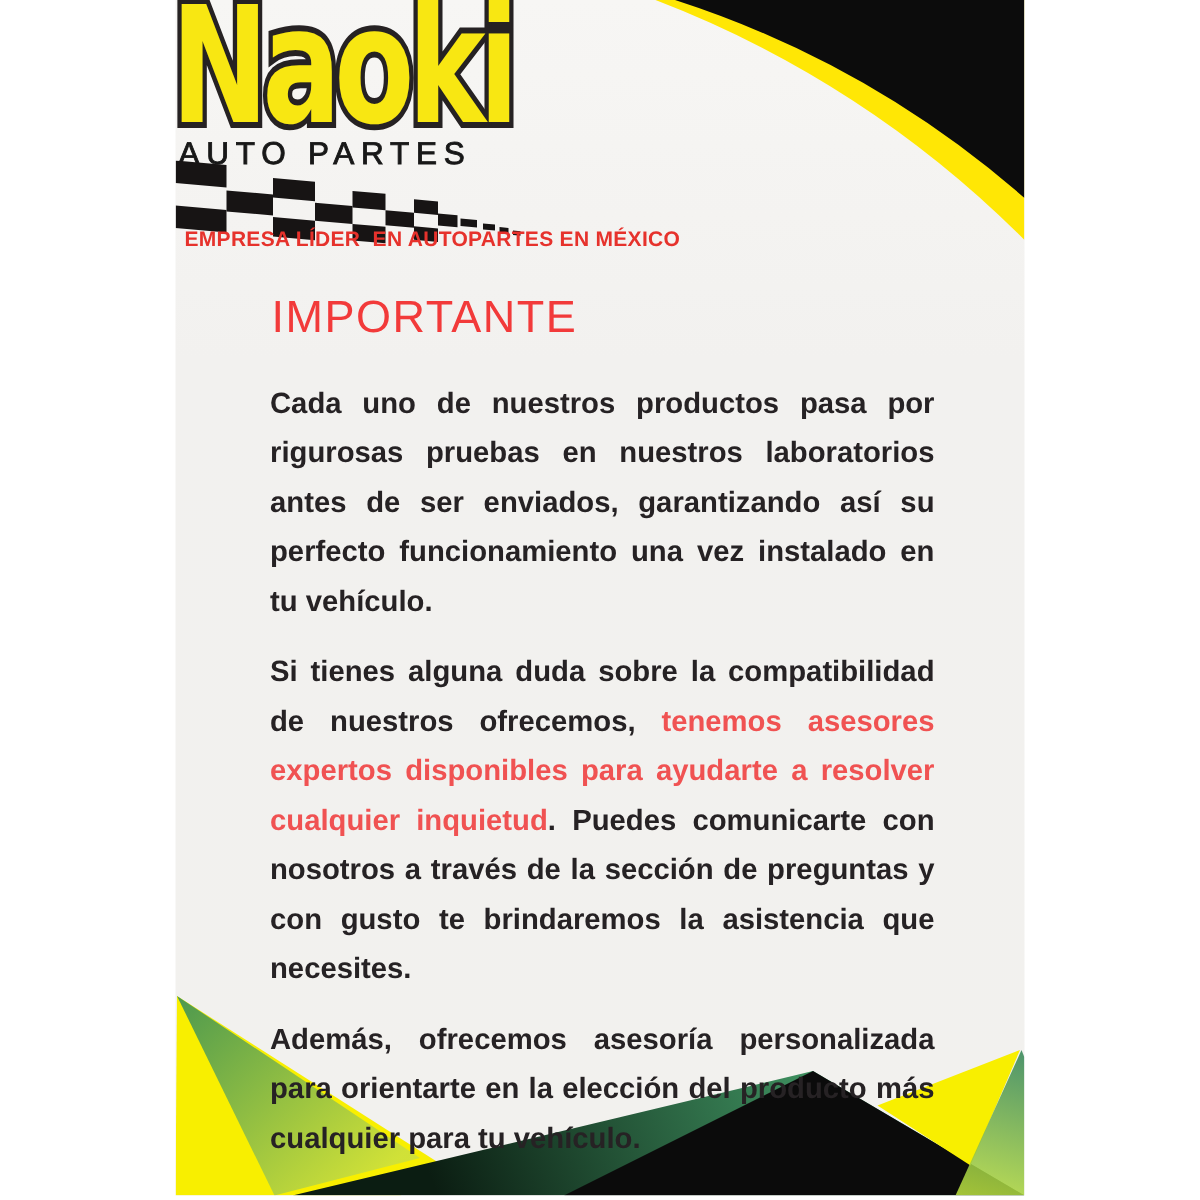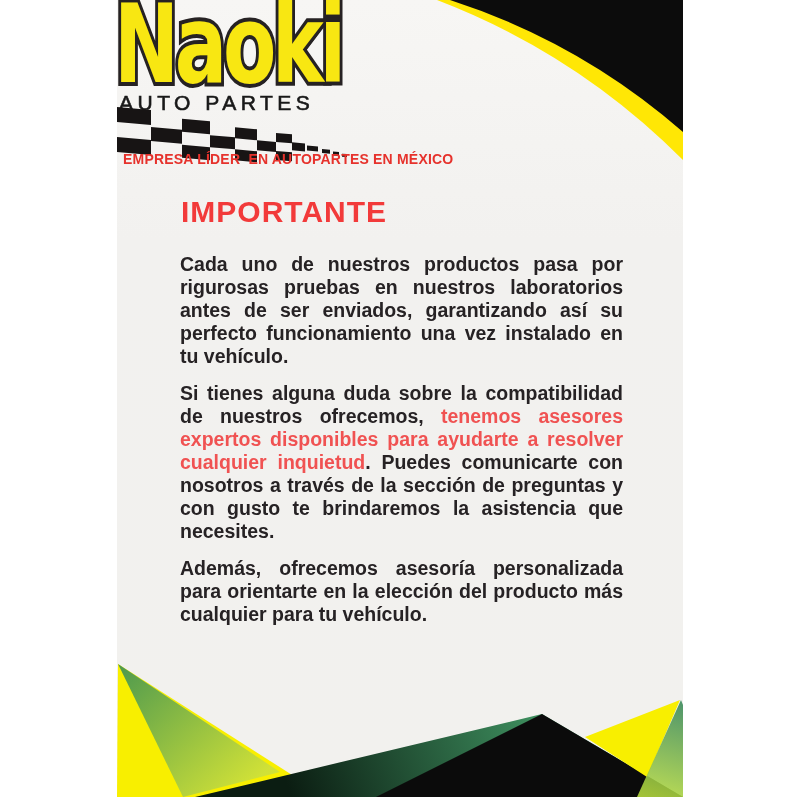--- a/index.html
+++ b/index.html
@@ -32,28 +32,28 @@
     white-space:nowrap;
   }
   .flag{position:absolute;left:0px;top:107px;width:250px;height:60px;}
   .tagline{
     position:absolute;left:6px;top:151px;margin:0;
     font-size:14px;font-weight:700;color:#e6322c;letter-spacing:0.2px;
     white-space:pre;
   }
   .heading{
     position:absolute;left:64px;top:195px;margin:0;
-    font-size:30px;font-weight:700;color:#f23a3a;letter-spacing:1px;
+    font-size:30px;font-weight:400;color:#f23a3a;letter-spacing:1px;
   }
   .text-block{
     position:absolute;left:63px;top:253px;width:443px;
   }
   .text-block p{
     margin:0 0 14px 0;
-    font-size:19.5px;line-height:23px;font-weight:bold;color:#262224;
+    font-size:19.5px;line-height:33px;font-weight:bold;color:#262224;
     text-align:justify;
   }
   .hl{color:#f05252;}
 </style>
 </head>
 <body>
 
 <div class="card">
 
   <svg class="decor-svg" viewBox="0 0 566 797" aria-hidden="true">

